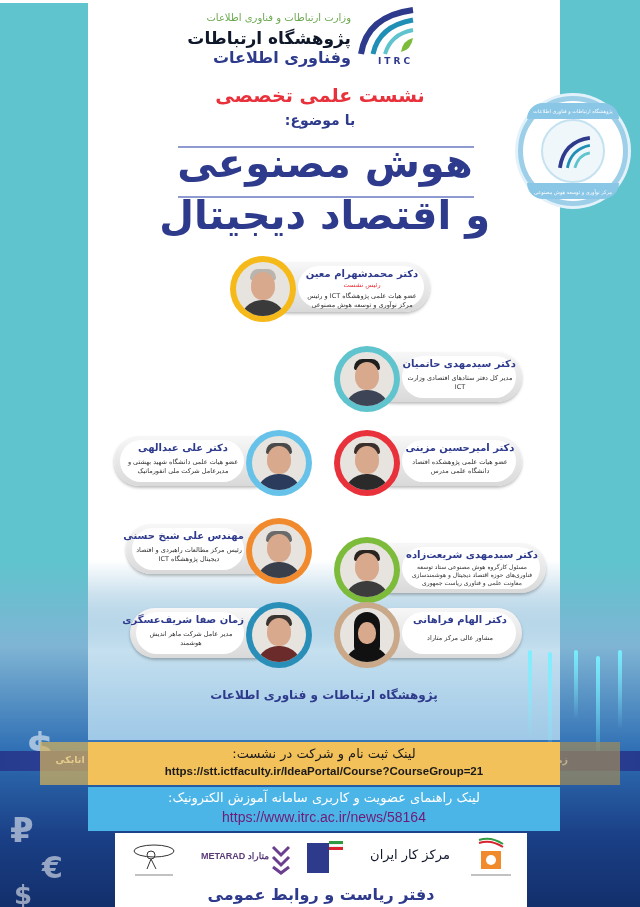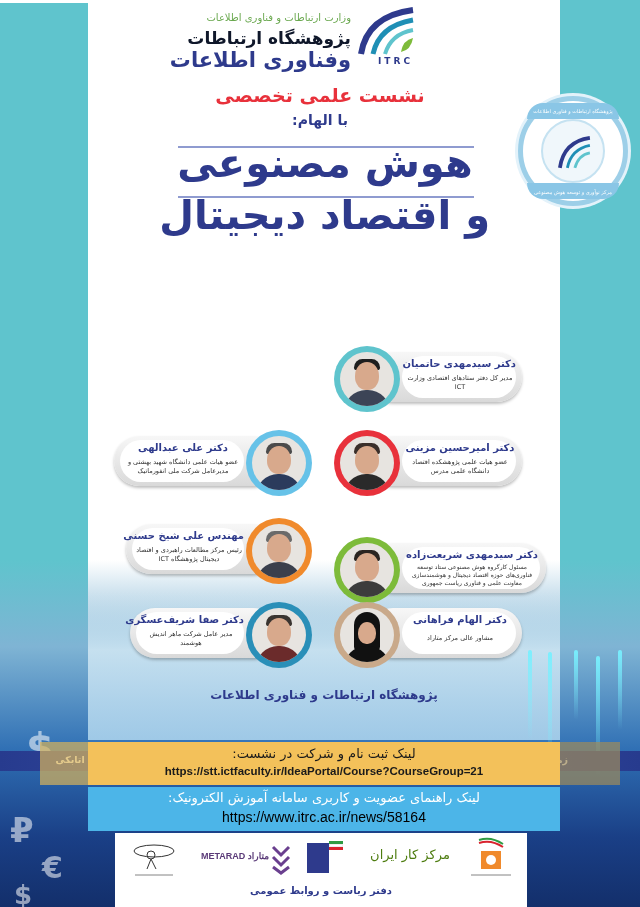--- a/index.html
+++ b/index.html
@@ -19,21 +19,21 @@
     background: linear-gradient(180deg, rgba(255,255,255,0) 0%, rgba(210,232,244,0.85) 40%, rgba(170,210,236,0.9) 100%); }
   .glow-bar { position: absolute; width: 4px; background: linear-gradient(180deg, rgba(120,240,255,0.95), rgba(120,240,255,0)); border-radius: 2px; }
   .currency { position: absolute; color: rgba(255,255,255,0.55); font-family: "DejaVu Sans", sans-serif; font-weight: bold; }
 
   
   .logo-wrap { position: absolute; left: 225px; top: 6px; width: 190px; height: 62px; }
   .itrc-arcs { position: absolute; right: 0; top: 0; width: 58px; height: 50px; }
   .itrc-letters { position: absolute; right: 2px; top: 50px; font-size: 9px; font-weight: bold; color: #2e3a8c; letter-spacing: 3px; font-family: "DejaVu Sans", sans-serif; }
   .ministry { position: absolute; right: 64px; top: 6px; font-size: 10px; color: #6aa84f; direction: rtl; white-space: nowrap; }
   .inst1 { position: absolute; right: 64px; top: 22px; font-size: 17px; font-weight: bold; color: #0f172a; direction: rtl; white-space: nowrap; }
-  .inst2 { position: absolute; right: 64px; top: 42px; font-size: 21px; font-weight: bold; color: #2e3a8c; direction: rtl; white-space: nowrap; }
+  .inst2 { position: absolute; right: 64px; top: 42px; font-size: 16px; font-weight: bold; color: #2e3a8c; direction: rtl; white-space: nowrap; }
 
   
   .event-type { position: absolute; left: 0; width: 640px; top: 84px; text-align: center; color: #e8313b; font-weight: bold; font-size: 19px; direction: rtl; }
   .subject-label { position: absolute; left: 0; width: 640px; top: 112px; text-align: center; color: #2e3a8c; font-weight: bold; font-size: 14px; direction: rtl; }
   .rule { position: absolute; left: 178px; width: 296px; height: 2px; background: #8f9bd0; }
   .main-title { position: absolute; left: 160px; width: 330px; text-align: center; color: #2e3a8c; font-weight: bold; direction: rtl; white-space: nowrap; }
   .t1 { top: 140px; font-size: 40px; }
   .t2 { top: 192px; font-size: 40px; }
 
   
@@ -61,24 +61,24 @@
   .institute-footer { position: absolute; left: 88px; width: 472px; top: 688px; text-align: center; font-size: 12px; font-weight: bold; color: #2e3a8c; direction: rtl; }
   .when-bar { position: absolute; left: 0; top: 715px; width: 640px; height: 20px; background: linear-gradient(90deg,#273b8e,#3a4fa8 50%,#273b8e); margin-top: 36px; }
   .when-text { position: absolute; right: 72px; top: 3px; font-size: 9.5px; font-weight: bold; color: #ffffff; direction: rtl; white-space: nowrap; }
   .reg-bar { position: absolute; left: 88px; top: 742px; width: 472px; height: 43px; background: #f3c15a; }
   .reg-left-ext { position: absolute; left: 40px; top: 742px; width: 48px; height: 43px; background: rgba(216,180,90,0.7); }
   .reg-right-ext { position: absolute; left: 560px; top: 742px; width: 60px; height: 43px; background: rgba(160,140,90,0.7); }
   .reg-title { position: absolute; left: 0; width: 472px; top: 4px; text-align: center; font-size: 13px; color: #1a1a1a; direction: rtl; }
   .reg-url { position: absolute; left: 0; width: 472px; top: 23px; text-align: center; font-size: 11.5px; font-weight: bold; color: #1a1a1a; font-family: "Liberation Sans", sans-serif; }
   .guide-bar { position: absolute; left: 88px; top: 787px; width: 472px; height: 44px; background: #4cb5e8; }
   .guide-title { position: absolute; left: 0; width: 472px; top: 3px; text-align: center; font-size: 13px; color: #ffffff; direction: rtl; }
-  .guide-url { position: absolute; left: 0; width: 472px; top: 22px; text-align: center; font-size: 14px; color: #000000; font-family: "Liberation Sans", sans-serif; }
+  .guide-url { position: absolute; left: 0; width: 472px; top: 22px; text-align: center; font-size: 14px; color: #701a75; font-family: "Liberation Sans", sans-serif; }
   .sponsor-box { position: absolute; left: 115px; top: 833px; width: 412px; height: 74px; background: #ffffff; }
   .sponsor { position: absolute; top: 4px; height: 44px; }
-  .sponsor-caption { position: absolute; left: 0; width: 412px; top: 52px; text-align: center; font-size: 10px; font-weight: bold; color: #2e3a8c; direction: rtl; }
+  .sponsor-caption { position: absolute; left: 0; width: 412px; top: 52px; text-align: center; font-size: 16px; font-weight: bold; color: #2e3a8c; direction: rtl; }
 </style>
 </head>
 <body>
 
 <div class="poster">
 
   <div class="side-left"></div>
   <div class="side-right"></div>
 
   <div class="finance-bg"></div>
@@ -100,21 +100,21 @@
       <path d="M28 48 Q34 28 56 24" stroke="#5fc4cd" stroke-width="4" fill="none"></path>
       <path d="M44 46 Q46 34 56 32 Q54 44 44 46 Z" fill="#7dbb3a"></path>
     </svg>
     <div class="itrc-letters">ITRC</div>
     <div class="ministry">وزارت ارتباطات و فناوری اطلاعات</div>
     <div class="inst1">پژوهشگاه ارتباطات</div>
     <div class="inst2">وفناوری اطلاعات</div>
   </div>
 
   <div class="event-type">نشست علمی تخصصی</div>
-  <div class="subject-label">با الهام:</div>
+  <div class="subject-label">با موضوع:</div>
   <div class="rule" style="top:146px;"></div>
   <div class="main-title t1">هوش مصنوعی</div>
   <div class="rule" style="top:196px;"></div>
   <div class="main-title t2">و اقتصاد دیجیتال</div>
 
   <div class="badge">
     <div class="badge-band-top">
       <div class="badge-ring-text" style="top:5px;">پژوهشگاه ارتباطات و فناوری اطلاعات</div>
     </div>
     <div class="badge-inner">
@@ -122,20 +122,35 @@
         <path d="M18 50 Q22 22 50 18" stroke="#2e3a8c" stroke-width="4" fill="none"></path>
         <path d="M26 50 Q30 30 50 26" stroke="#1f8fb5" stroke-width="3" fill="none"></path>
         <path d="M34 50 Q38 36 50 34" stroke="#5fc4cd" stroke-width="3" fill="none"></path>
       </svg>
     </div>
     <div class="badge-band-bot">
       <div class="badge-ring-text" style="top:6px;">مرکز نوآوری و توسعه هوش مصنوعی</div>
     </div>
   </div>
 
+  <div class="card" style="left:230px;top:256px;width:200px;">
+    <div class="plate" style="left:34px;width:166px;">
+        <div class="plate-inner" style="left:34px;right:6px;"></div>
+      </div>
+    <div class="ring" style="left:0;background:#f5b919;">
+      <div class="photo">
+        <div class="face-hair" style="background:#b9b4ae;"></div>
+        <div class="face-head"></div>
+        <div class="face-body" style="background:#3a3a3a;"></div>
+      </div>
+    </div>
+    <div class="name" style="left:70px;width:124px;">دکتر محمدشهرام معین</div>
+    <div class="role" style="left:70px;width:124px;top:25px;color:#e8313b;">رئیس نشست</div>
+    <div class="role" style="left:70px;width:124px;top:36px;">عضو هیات علمی پژوهشگاه ICT و رئیس مرکز نوآوری و توسعه هوش مصنوعی</div>
+  </div>
 
   <div class="card" style="left:334px;top:346px;width:188px;">
     <div class="plate" style="left:34px;width:154px;">
         <div class="plate-inner" style="left:34px;right:6px;"></div>
       </div>
     <div class="ring" style="left:0;background:#5fc4cd;">
       <div class="photo">
         <div class="face-hair" style="background:#1e1e1e;"></div>
         <div class="face-head"></div>
         <div class="face-body" style="background:#3c4456;"></div>
@@ -225,21 +240,21 @@
     <div class="plate" style="left:0;width:148px;">
         <div class="plate-inner" style="left:6px;right:34px;"></div>
       </div>
     <div class="ring" style="left:116px;background:#2a8fb8;">
       <div class="photo">
         <div class="face-hair" style="background:#3a3430;"></div>
         <div class="face-head"></div>
         <div class="face-body" style="background:#6b2b2b;"></div>
       </div>
     </div>
-    <div class="name" style="left:8px;width:106px;">دکتر صفا شریف‌عسگری</div>
+    <div class="name" style="left:8px;width:106px;">زمان صفا شریف‌عسگری</div>
     <div class="role" style="left:8px;width:106px;">مدیر عامل شرکت ماهر اندیش هوشمند</div>
   </div>
 
   <div class="institute-footer">پژوهشگاه ارتباطات و فناوری اطلاعات</div>
 
   <div class="when-bar">
     <div class="when-text">زمان: دوشنبه ۱۴ شهریور ماه ۱۴۰۱ – ساعت : ۹ الی ۱۱      مکان: طبقه دوم ساختمان مرکزی – سالن شهید اتابکی</div>
   </div>
 
   <div class="reg-left-ext"></div>
@@ -273,21 +288,21 @@
     </div>
 
     <div class="sponsor" style="left:190px;width:42px;">
       <div style="position:absolute;left:2px;top:6px;width:22px;height:30px;background:#2e3a8c;"></div>
       <div style="position:absolute;left:24px;top:4px;width:14px;height:3px;background:#2e9b42;"></div>
       <div style="position:absolute;left:24px;top:7px;width:14px;height:3px;background:#ffffff;border:0.5px solid #eee;"></div>
       <div style="position:absolute;left:24px;top:10px;width:14px;height:3px;background:#d9232e;"></div>
     </div>
 
     <div class="sponsor" style="left:250px;width:90px;">
-      <div style="position:absolute;left:0;top:10px;width:90px;text-align:center;font-size:13px;color:#4d7c0f;direction:rtl;">مرکز کار ایران</div>
+      <div style="position:absolute;left:0;top:10px;width:90px;text-align:center;font-size:13px;color:#0f172a;direction:rtl;">مرکز کار ایران</div>
     </div>
 
     <div class="sponsor" style="left:350px;width:52px;">
       <svg viewBox="0 0 52 44" width="52" height="44">
         <path d="M14 6 Q26 2 38 10" stroke="#d9232e" stroke-width="2" fill="none"></path>
         <path d="M14 3 Q26 -1 38 7" stroke="#2e9b42" stroke-width="2" fill="none"></path>
         <rect x="16" y="14" width="20" height="18" fill="#f08a2c"></rect>
         <circle cx="26" cy="23" r="5" fill="#ffffff"></circle>
         <line x1="6" y1="38" x2="46" y2="38" stroke="#666" stroke-width="0.8"></line>
       </svg>

